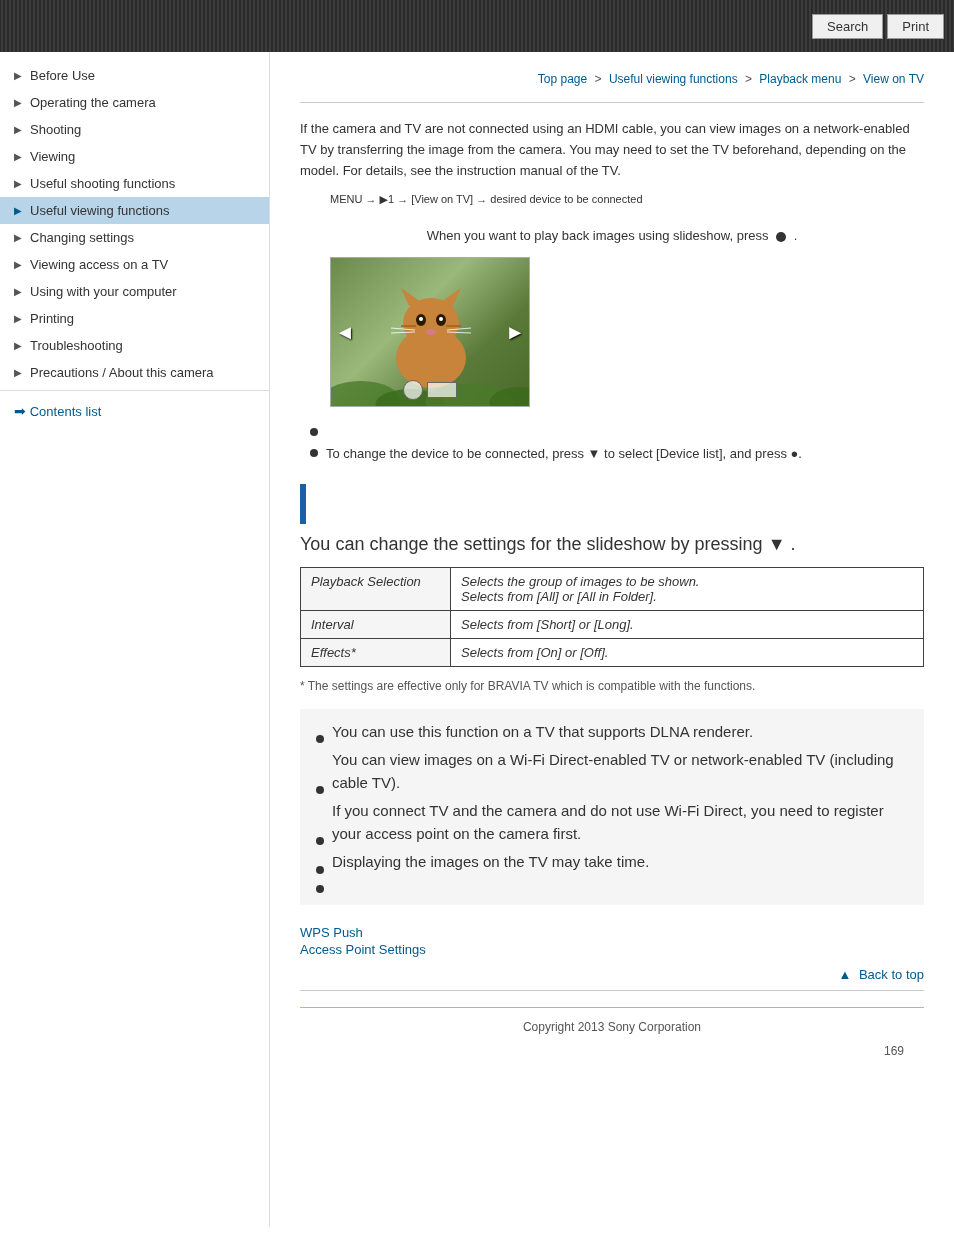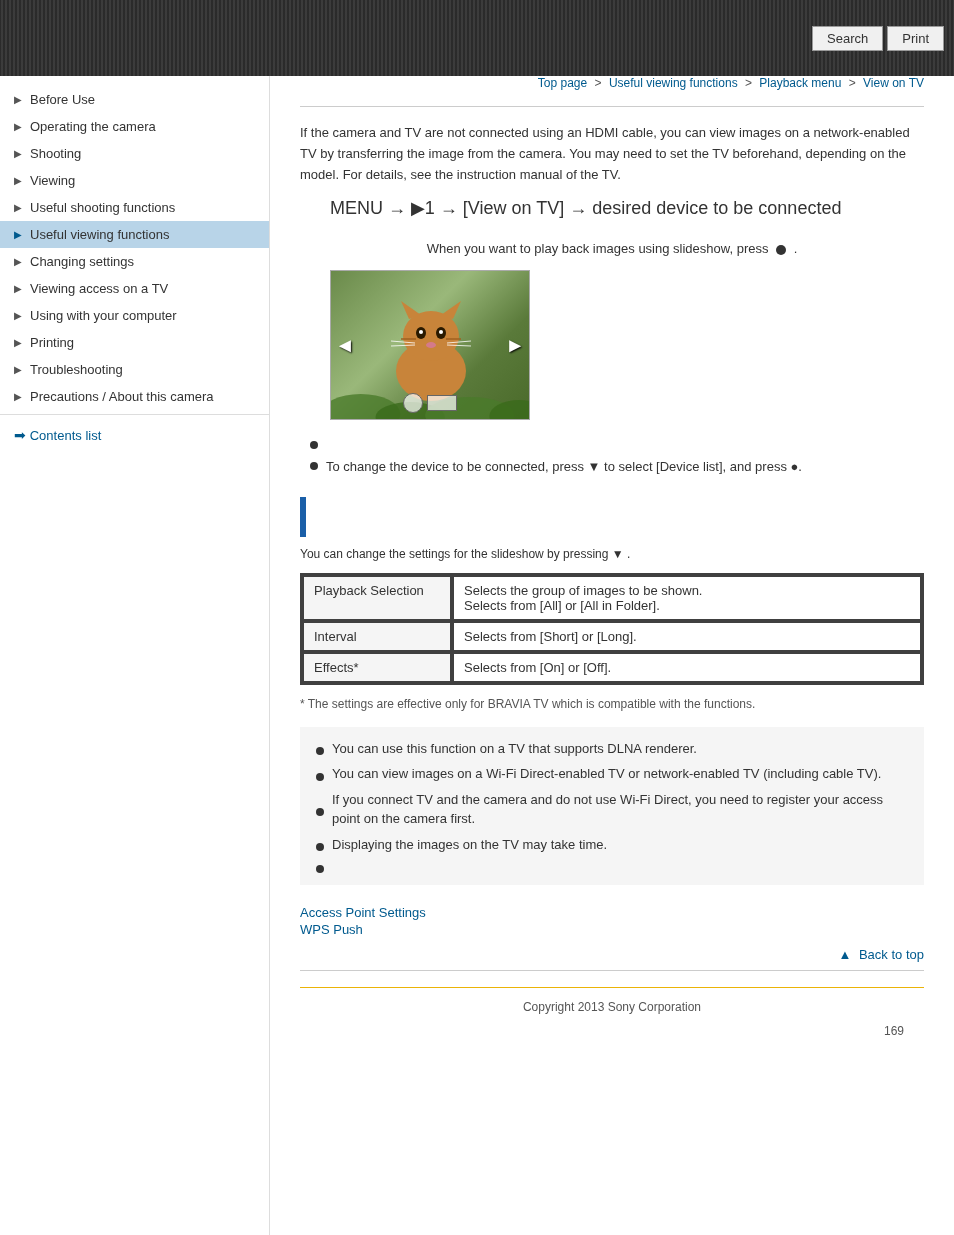--- a/index.html
+++ b/index.html
@@ -1,21 +1,21 @@
 <!DOCTYPE html>
 <html><head>
   <meta charset="utf-8">
   <style>
     * { margin: 0; padding: 0; box-sizing: border-box; }
     body { font-family: Arial, sans-serif; font-size: 13px; color: #333; background: #fff; width: 954px; min-height: 1235px; }
 
     
     .header {
       background: repeating-linear-gradient(90deg, #222 0px, #444 2px, #222 4px);
-      height: 76px;
+      height: 52px;
       display: flex;
       align-items: center;
       justify-content: flex-end;
       padding-right: 10px;
       padding-left: 8px;
     }
     .header-buttons {
       display: flex;
       gap: 4px;
     }
@@ -83,21 +83,21 @@
     .contents-arrow {
       display: inline-block;
       margin-right: 4px;
       font-size: 14px;
       color: #005a8e;
     }
 
     
     .main {
       flex: 1;
-      padding: 0 30px 20px 30px;
+      padding: 20px 30px 20px 30px;
       max-width: 684px;
     }
 
     
     .breadcrumb {
       font-size: 12px;
       color: #005a8e;
       margin-bottom: 16px;
       text-align: right;
     }
@@ -110,21 +110,21 @@
     .hr { border: none; border-top: 1px solid #ccc; margin-bottom: 16px; }
 
     
     .content-text {
       font-size: 13px;
       line-height: 1.6;
       margin-bottom: 12px;
     }
     .menu-path {
       margin: 10px 0 22px 30px;
-      font-size: 18px;
+      font-size: 11px;
     }
     .slideshow-text {
       margin: 8px 0 14px 0;
       font-size: 13px;
       text-align: center;
     }
     .bullet-icon {
       display: inline-block;
       width: 10px;
       height: 10px;
@@ -228,36 +228,37 @@
     .blue-bar {
       width: 6px;
       height: 40px;
       background: #1a5fa8;
       margin-right: 10px;
       flex-shrink: 0;
     }
 
     
     .section-note {
-      font-size: 12px;
+      font-size: 18px;
       margin-top: 8px;
       margin-bottom: 12px;
     }
 
     
     .info-table {
       border-collapse: collapse;
       width: 100%;
       margin: 12px 0;
       font-size: 13px;
     }
     .info-table td {
-      border: 4px solid #404040;
+      border: 1px solid #404040;
       padding: 6px 10px;
       vertical-align: top;
+      font-style: italic;
     }
     .info-table td:first-child {
       width: 150px;
       background: #f5f5f5;
     }
 
     
     .note-text {
       font-size: 12px;
       color: #555;
@@ -267,23 +268,23 @@
     
     .note-box {
       background: #f5f5f5;
       border: none;
       padding: 12px 16px;
       margin: 14px 0;
     }
     .note-box li {
       list-style: none;
       display: flex;
-      align-items: center;
+      align-items: flex-end;
       margin-bottom: 6px;
-      font-size: 13px;
+      font-size: 15px;
       line-height: 1.5;
     }
     .note-box li:last-child { margin-bottom: 0; }
 
     
     .bottom-links {
       margin: 20px 0 10px 0;
     }
     .bottom-links a {
       display: block;
@@ -521,22 +522,22 @@
           <span class="bullet-dot"></span>
           <span>Displaying the images on the TV may take time.</span>
         </li>
         <li>
           <span class="bullet-dot"></span>
         </li>
       </ul>
     </div>
 
     <div class="bottom-links">
+      <a href="#">WPS Push</a>
       <a href="#">Access Point Settings</a>
-      <a href="#">WPS Push</a>
     </div>
 
     <div class="back-to-top">
       <a href="#">
         <span class="back-to-top-arrow">▲</span>
         <span>Back to top</span>
       </a>
     </div>
 
     <hr class="hr">

